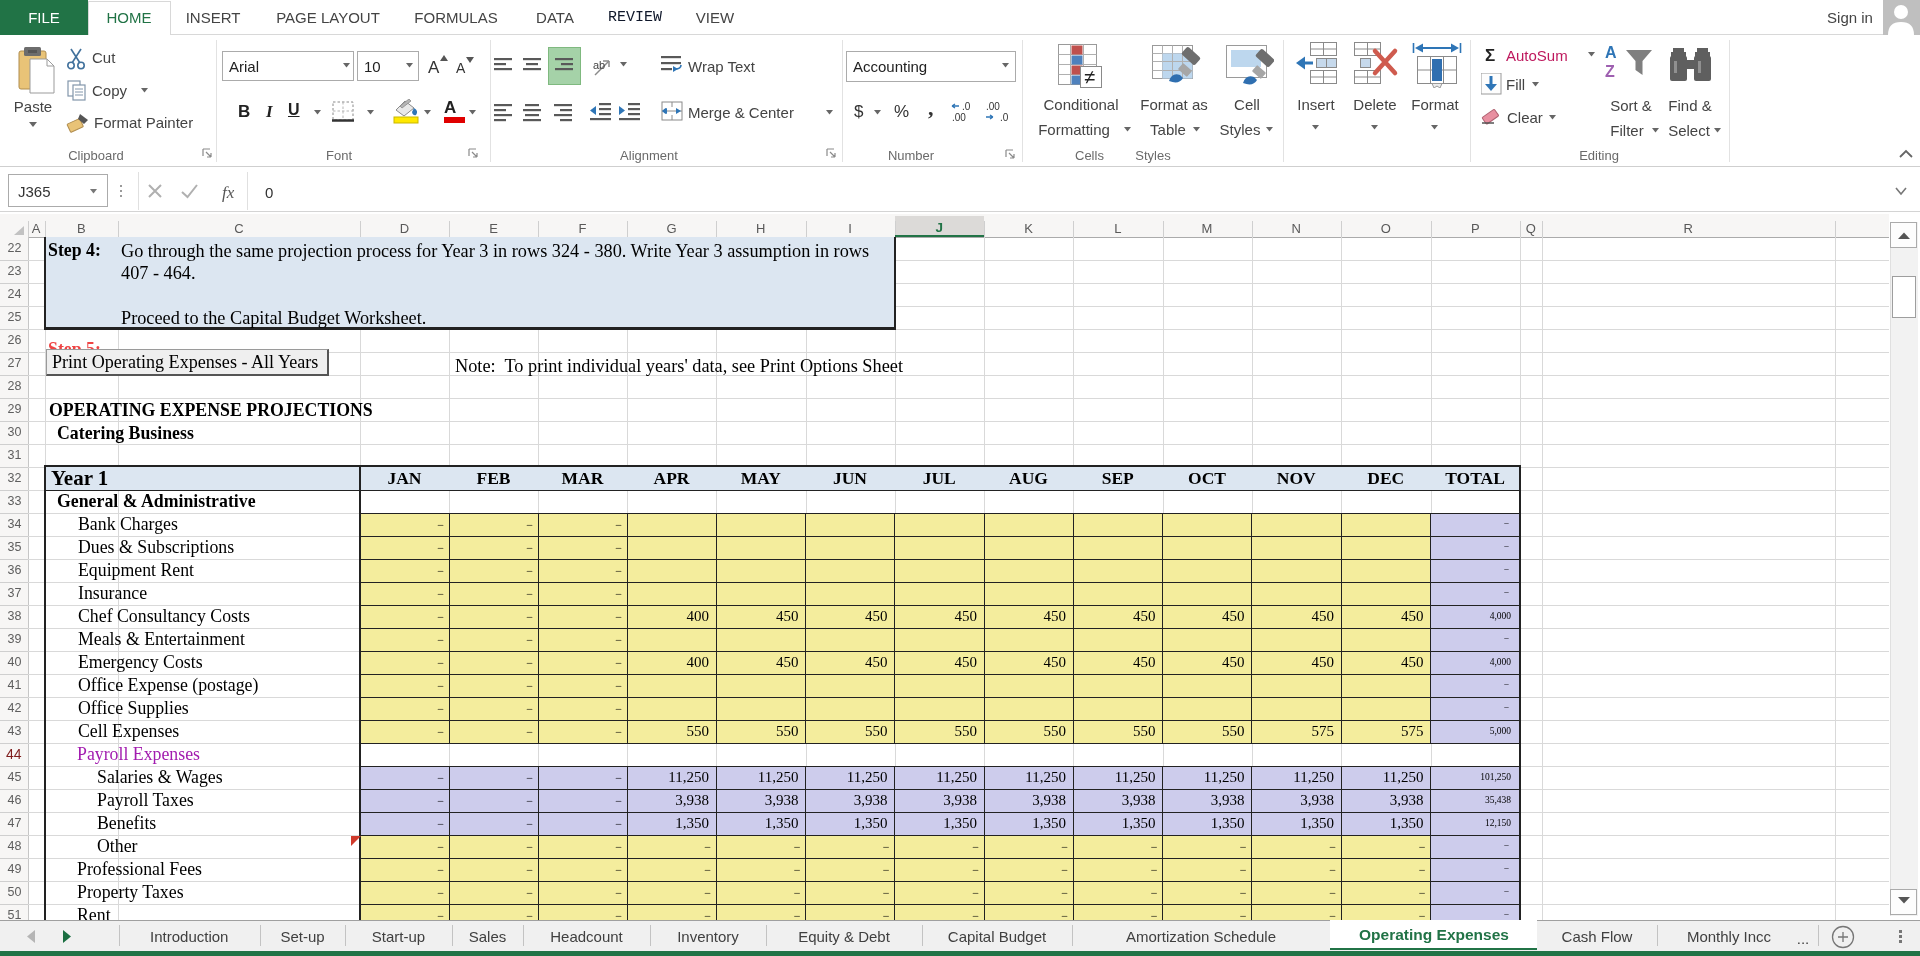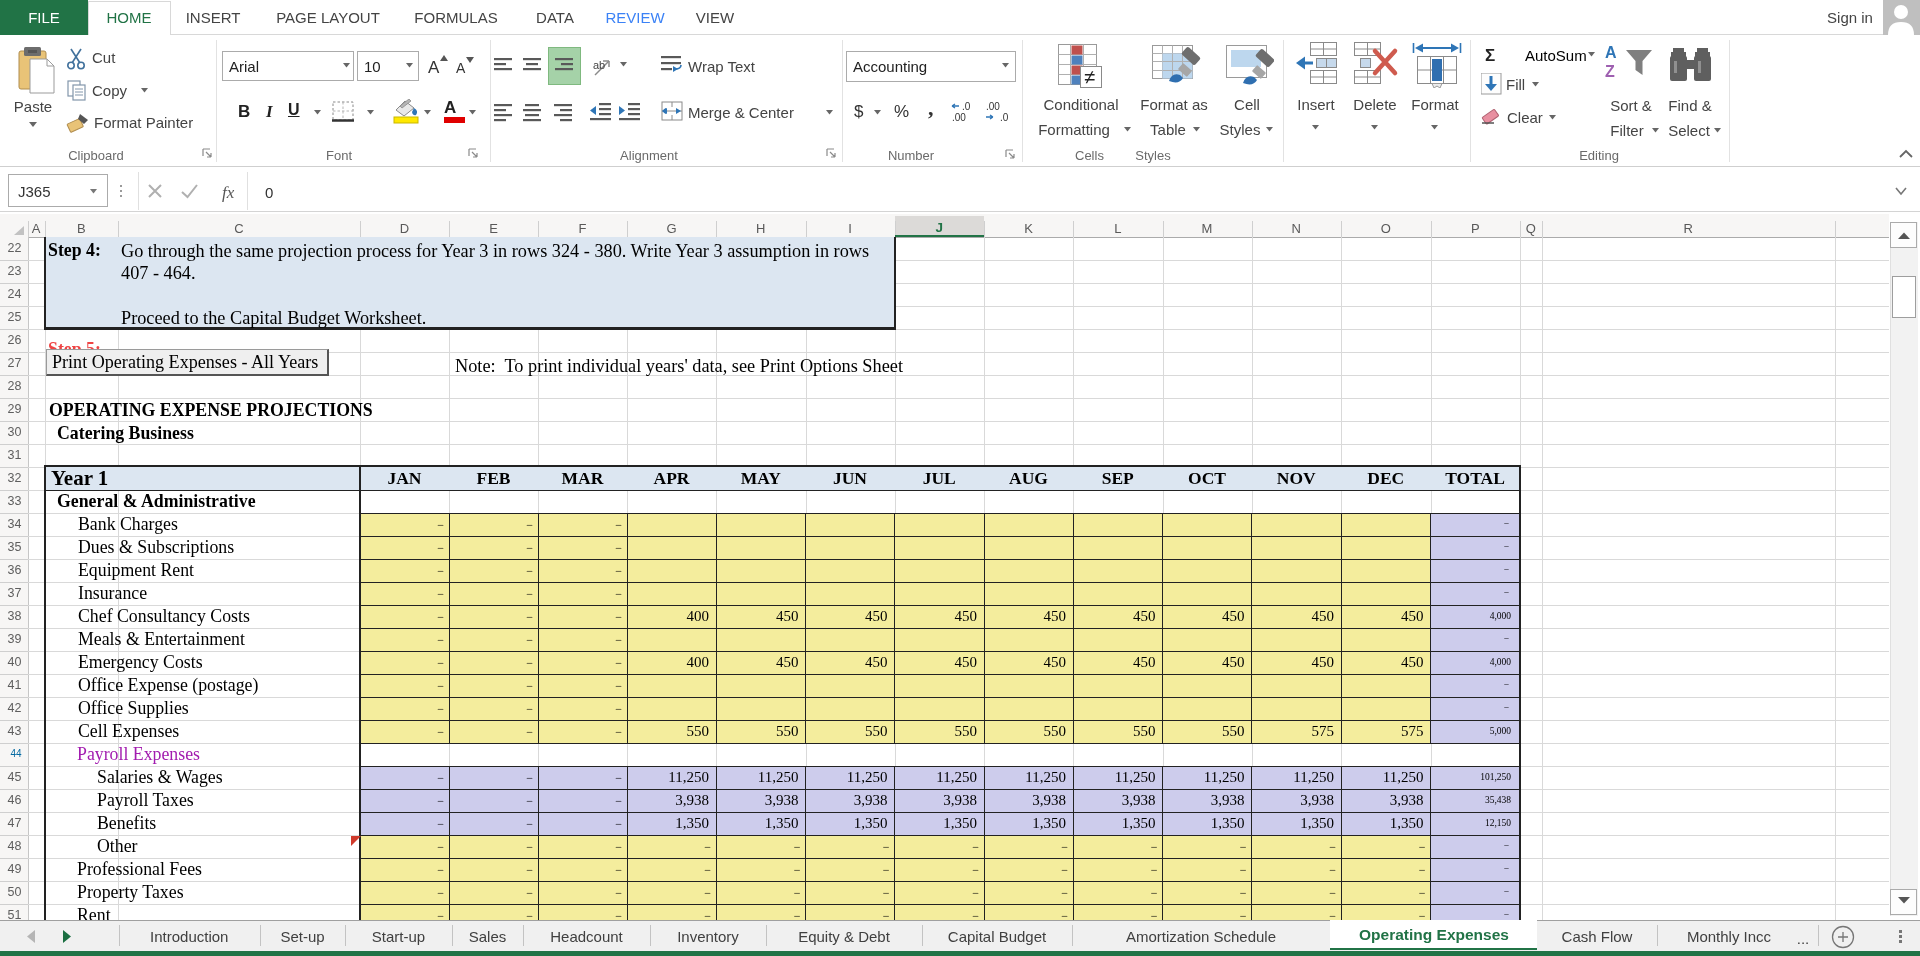--- a/index.html
+++ b/index.html
@@ -7,21 +7,21 @@
 <div class="page">
 <div style="position:absolute;left:0px;top:34px;width:1920px;height:1px;background:#d8d8d8;"></div>
 <div style="position:absolute;left:0px;top:0px;width:88px;height:35px;background:#217346;"></div>
 <div style="position:absolute;font-family:'Liberation Sans', sans-serif;font-size:15px;color:#fff;line-height:19px;white-space:pre;left:-256px;width:600px;text-align:center;top:7.5px;">FILE</div>
 <div style="position:absolute;left:88px;top:1px;width:83px;height:34px;background:#fff;border:1px solid #d8d8d8;border-bottom:none;"></div>
 <div style="position:absolute;font-family:'Liberation Sans', sans-serif;font-size:15px;color:#217346;line-height:19px;white-space:pre;left:-171px;width:600px;text-align:center;top:7.5px;">HOME</div>
 <div style="position:absolute;font-family:'Liberation Sans', sans-serif;font-size:15px;color:#444;line-height:19px;white-space:pre;left:-87px;width:600px;text-align:center;top:7.5px;">INSERT</div>
 <div style="position:absolute;font-family:'Liberation Sans', sans-serif;font-size:15px;color:#444;line-height:19px;white-space:pre;left:28px;width:600px;text-align:center;top:7.5px;">PAGE LAYOUT</div>
 <div style="position:absolute;font-family:'Liberation Sans', sans-serif;font-size:15px;color:#444;line-height:19px;white-space:pre;left:156px;width:600px;text-align:center;top:7.5px;">FORMULAS</div>
 <div style="position:absolute;font-family:'Liberation Sans', sans-serif;font-size:15px;color:#444;line-height:19px;white-space:pre;left:255px;width:600px;text-align:center;top:7.5px;">DATA</div>
-<div style="position:absolute;font-family:Liberation Sans, sans-serif;font-size:15px;color:#3b82f6;line-height:19px;white-space:pre;left:335px;width:600px;text-align:center;top:7.5px;">REVIEW</div>
+<div style="position:absolute;font-family:Liberation Mono, monospace;font-size:15px;color:#0f172a;line-height:19px;white-space:pre;left:335px;width:600px;text-align:center;top:7.5px;">REVIEW</div>
 <div style="position:absolute;font-family:'Liberation Sans', sans-serif;font-size:15px;color:#444;line-height:19px;white-space:pre;left:415px;width:600px;text-align:center;top:7.5px;">VIEW</div>
 <div style="position:absolute;font-family:'Liberation Sans', sans-serif;font-size:15px;color:#444;line-height:19px;white-space:pre;left:1550px;width:600px;text-align:center;top:7.5px;">Sign in</div>
 <div style="position:absolute;left:1883px;top:0px;width:37px;height:35px;background:#bfbfbf;"></div>
 <svg style="position:absolute;left:1883px;top:0px" width="37" height="35" viewBox="0 0 37 35">
       <circle cx="18" cy="12" r="7" fill="#fff"></circle>
       <path d="M5 35 Q5 22 18 22 Q31 22 31 35 Z" fill="#fff"></path>
     </svg>
 <div style="position:absolute;left:0px;top:166px;width:1920px;height:1px;background:#cfcfcf;"></div>
 <div style="position:absolute;left:216px;top:40px;width:1px;height:122px;background:#e2e2e2;"></div>
 <div style="position:absolute;left:490px;top:40px;width:1px;height:122px;background:#e2e2e2;"></div>
@@ -332,21 +332,21 @@
       <rect x="6.5" y="14.5" width="39" height="27" fill="#fff" stroke="#8a8a8a"></rect>
       <path d="M19.5 14.5 V41.5 M32.5 14.5 V41.5 M6.5 28 H45.5" stroke="#8a8a8a" fill="none"></path>
       <rect x="21" y="17" width="10" height="22" fill="#2f6fb0"></rect>
       <path d="M21 41.5 L31 41.5 L29 46 L26 44 L23 46 Z" fill="#ececec" stroke="#9a9a9a"></path>
     </svg>
 <div style="position:absolute;font-family:'Liberation Sans', sans-serif;font-size:15px;color:#444;line-height:19px;white-space:pre;left:1135px;width:600px;text-align:center;top:94.5px;">Format</div>
 <svg style="position:absolute;left:1431px;top:125px" width="8" height="6" viewBox="0 0 8 6">
       <path d="M0 0 L7 0 L3.5 4.5 Z" fill="#666"></path>
     </svg>
 <div style="position:absolute;font-family:'Liberation Sans', sans-serif;font-size:17px;color:#222;line-height:21px;white-space:pre;font-weight:bold;left:1485px;top:44.5px;">Σ</div>
-<div style="position:absolute;font-family:'Liberation Sans', sans-serif;font-size:15px;color:#000000;line-height:19px;white-space:pre;left:1506px;top:45.5px;margin-left:19px;">AutoSum</div>
+<div style="position:absolute;font-family:'Liberation Sans', sans-serif;font-size:15px;color:#be185d;line-height:19px;white-space:pre;left:1506px;top:45.5px;">AutoSum</div>
 <svg style="position:absolute;left:1588px;top:52px" width="8" height="6" viewBox="0 0 8 6">
       <path d="M0 0 L7 0 L3.5 4.5 Z" fill="#666"></path>
     </svg>
 <svg style="position:absolute;left:1481px;top:73px" width="21" height="22" viewBox="0 0 21 22">
       <rect x="0" y="0" width="20" height="21" fill="#fdfdfd" stroke="#9a9a9a"></rect>
       <path d="M10 3 L10 13" stroke="#2e75b6" stroke-width="3"></path>
       <path d="M4 11 L16 11 L10 18 Z" fill="#2e75b6"></path>
     </svg>
 <div style="position:absolute;font-family:'Liberation Sans', sans-serif;font-size:15px;color:#444;line-height:19px;white-space:pre;left:1506px;top:74.5px;">Fill</div>
 <svg style="position:absolute;left:1532px;top:82px" width="8" height="6" viewBox="0 0 8 6">
@@ -497,21 +497,21 @@
 <div style="position:absolute;font-family:'Liberation Sans',sans-serif;font-size:12.5px;color:#5e5e5e;line-height:16.5px;white-space:pre;right:1867.5px;top:419.2px;">39</div>
 <div style="position:absolute;left:0px;top:439.0px;width:27.5px;height:1.0px;background:#cfcfcf;"></div>
 <div style="position:absolute;font-family:'Liberation Sans',sans-serif;font-size:12.5px;color:#5e5e5e;line-height:16.5px;white-space:pre;right:1867.5px;top:442.2px;">40</div>
 <div style="position:absolute;left:0px;top:462.0px;width:27.5px;height:1.0px;background:#cfcfcf;"></div>
 <div style="position:absolute;font-family:'Liberation Sans',sans-serif;font-size:12.5px;color:#5e5e5e;line-height:16.5px;white-space:pre;right:1867.5px;top:465.2px;">41</div>
 <div style="position:absolute;left:0px;top:485.0px;width:27.5px;height:1.0px;background:#cfcfcf;"></div>
 <div style="position:absolute;font-family:'Liberation Sans',sans-serif;font-size:12.5px;color:#5e5e5e;line-height:16.5px;white-space:pre;right:1867.5px;top:488.2px;">42</div>
 <div style="position:absolute;left:0px;top:508.0px;width:27.5px;height:1.0px;background:#cfcfcf;"></div>
 <div style="position:absolute;font-family:'Liberation Sans',sans-serif;font-size:12.5px;color:#5e5e5e;line-height:16.5px;white-space:pre;right:1867.5px;top:511.2px;">43</div>
 <div style="position:absolute;left:0px;top:531.0px;width:27.5px;height:1.0px;background:#cfcfcf;"></div>
-<div style="position:absolute;font-family:'Liberation Sans',sans-serif;font-size:10px;color:#0369a1;line-height:16.5px;white-space:pre;right:1867.5px;top:534.2px;">44</div>
+<div style="position:absolute;font-family:'Liberation Sans',sans-serif;font-size:14px;color:#7f1d1d;line-height:16.5px;white-space:pre;right:1867.5px;top:534.2px;">44</div>
 <div style="position:absolute;left:0px;top:554.0px;width:27.5px;height:1.0px;background:#cfcfcf;"></div>
 <div style="position:absolute;font-family:'Liberation Sans',sans-serif;font-size:12.5px;color:#5e5e5e;line-height:16.5px;white-space:pre;right:1867.5px;top:557.2px;">45</div>
 <div style="position:absolute;left:0px;top:577.0px;width:27.5px;height:1.0px;background:#cfcfcf;"></div>
 <div style="position:absolute;font-family:'Liberation Sans',sans-serif;font-size:12.5px;color:#5e5e5e;line-height:16.5px;white-space:pre;right:1867.5px;top:580.2px;">46</div>
 <div style="position:absolute;left:0px;top:600.0px;width:27.5px;height:1.0px;background:#cfcfcf;"></div>
 <div style="position:absolute;font-family:'Liberation Sans',sans-serif;font-size:12.5px;color:#5e5e5e;line-height:16.5px;white-space:pre;right:1867.5px;top:603.2px;">47</div>
 <div style="position:absolute;left:0px;top:623.0px;width:27.5px;height:1.0px;background:#cfcfcf;"></div>
 <div style="position:absolute;font-family:'Liberation Sans',sans-serif;font-size:12.5px;color:#5e5e5e;line-height:16.5px;white-space:pre;right:1867.5px;top:626.2px;">48</div>
 <div style="position:absolute;left:0px;top:646.0px;width:27.5px;height:1.0px;background:#cfcfcf;"></div>
 <div style="position:absolute;font-family:'Liberation Sans',sans-serif;font-size:12.5px;color:#5e5e5e;line-height:16.5px;white-space:pre;right:1867.5px;top:649.2px;">49</div>

